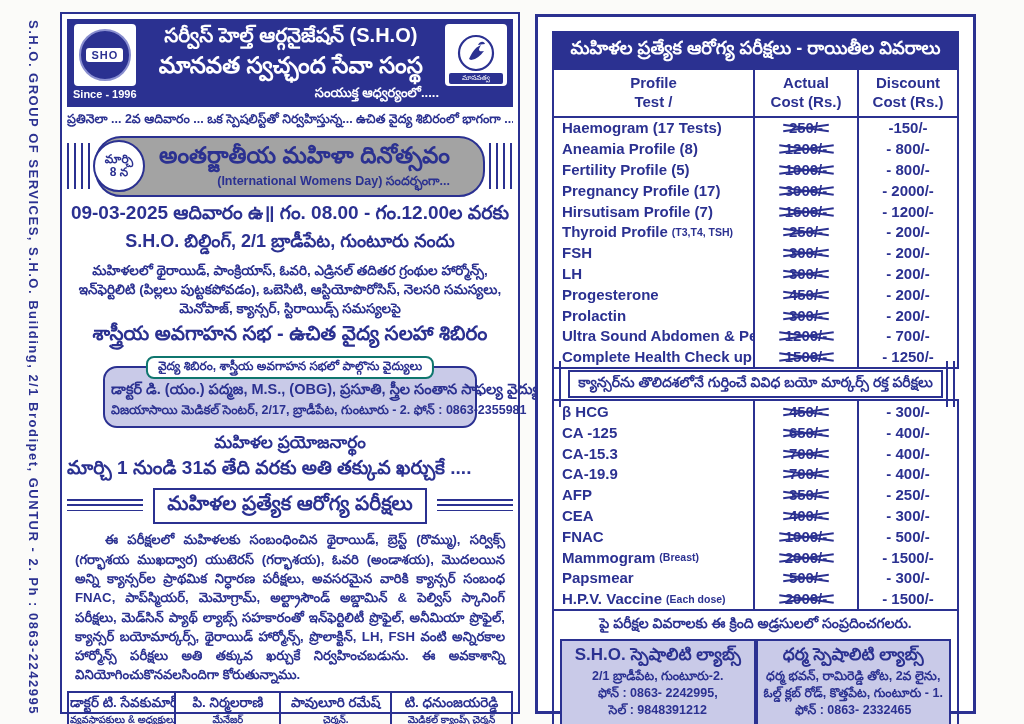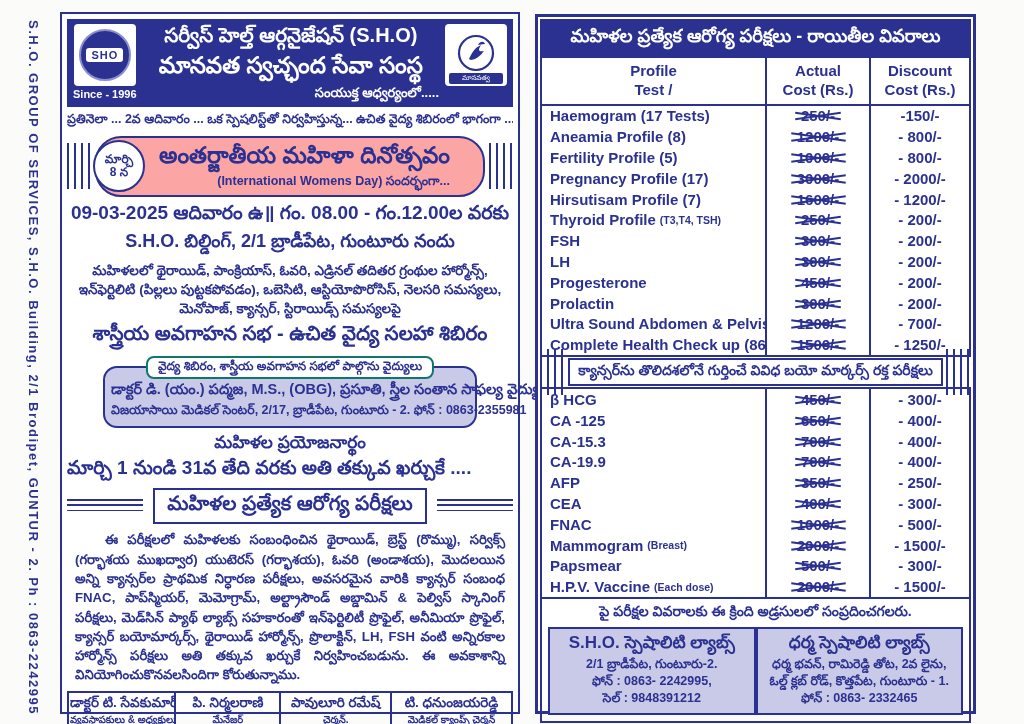--- a/index.html
+++ b/index.html
@@ -16,21 +16,21 @@
   .side-text {
     position:absolute; left:26px; top:20px; height:690px;
     writing-mode:vertical-rl;
     font-weight:bold; font-size:13px; letter-spacing:1.5px;
     color:#2b3191; white-space:nowrap;
   }
 
   
   .panel { position:absolute; background:#fff; border:2px solid #2b3191; }
   .panel.left  { left:60px;  top:12px; width:460px; height:702px; padding:5px; }
-  .panel.right { left:535px; top:14px; width:441px; height:700px; border-width:3px; padding:2px; }
+  .panel.right { left:535px; top:14px; width:441px; height:700px; border-width:3px; padding:14px; }
 
   
   .hdr {
     background:#2b3191; color:#fff; height:88px;
     display:flex; align-items:stretch; gap:6px; padding:5px 6px;
   }
   .hdr-left { display:flex; flex-direction:column; align-items:center; }
   .logo-sq {
     width:62px; height:62px; background:#fff; border-radius:4px;
     display:flex; align-items:center; justify-content:center; position:relative; flex-shrink:0;
@@ -53,21 +53,21 @@
     background:#2b3191; color:#fff; font-size:7px; text-align:center;
     border-radius:2px; padding:1px 0; white-space:nowrap; overflow:hidden;
   }
 
   
   .tagline { font-size:12.5px; font-weight:bold; text-align:center; margin-top:5px; white-space:nowrap; overflow:hidden; }
 
   .banner-row { display:flex; align-items:center; margin-top:5px; height:64px; }
   .hatchv { flex:1; height:46px; background:repeating-linear-gradient(90deg,#2b3191 0 2px,transparent 2px 7px); }
   .event-box {
-    position:relative; background:#fca5a5; border:2.5px solid #2b3191; border-radius:26px;
+    position:relative; background:#a3a3a3; border:2.5px solid #2b3191; border-radius:26px;
     padding:4px 33px 4px 62px; margin:4px 4px; max-width:390px;
   }
   .date-circle {
     position:absolute; left:-4px; top:50%; transform:translateY(-50%);
     width:52px; height:52px; border-radius:50%; background:#fff; border:2.5px solid #2b3191;
     display:flex; flex-direction:column; align-items:center; justify-content:center;
     font-weight:bold; font-size:12px; line-height:1.1; text-align:center;
   }
   .event-title { font-size:23px; font-weight:bold; text-align:center; white-space:nowrap; }
   .event-sub { font-size:12.5px; font-weight:bold; text-align:right; white-space:nowrap; }

